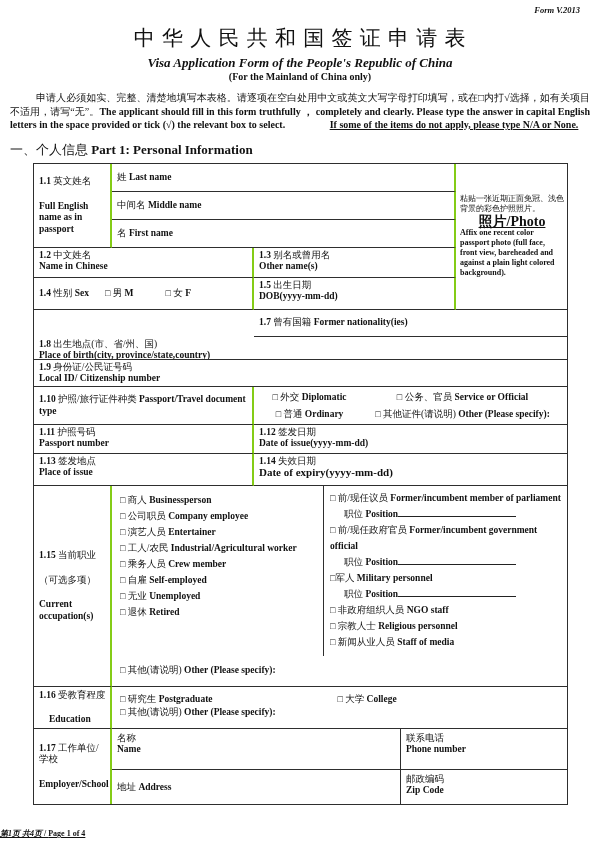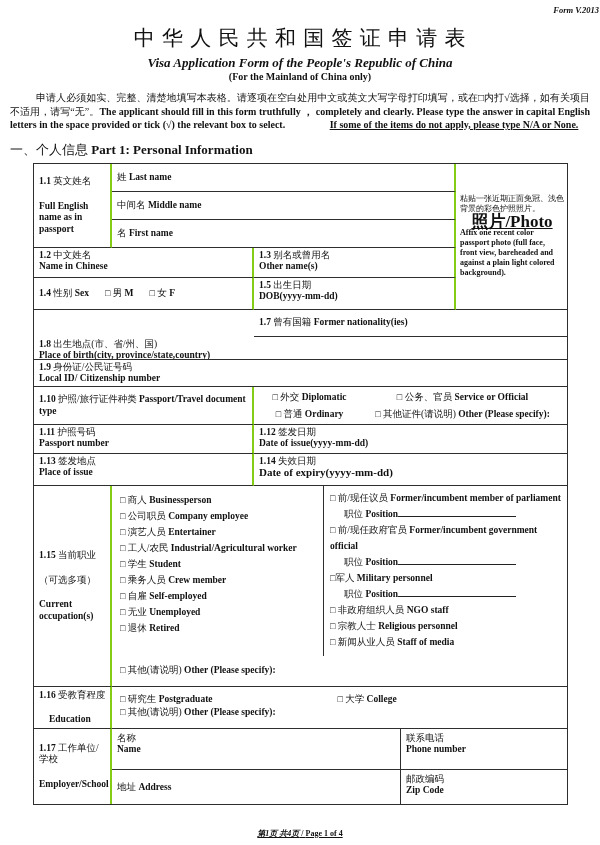--- a/index.html
+++ b/index.html
@@ -2,21 +2,21 @@
 <html><head>
 <meta charset="utf-8">
 <style>
   * { margin:0; padding:0; box-sizing:border-box; }
   html,body { background:#888; }
   .page {
     position:relative; width:600px; height:845px; background:#ffffff;
     font-family:"Liberation Serif","DejaVu Serif",serif;
     color:#111; overflow:hidden;
   }
-  .form-code { position:absolute; top:5px; right:1px; font-size:8.5px; font-weight:bold; font-style:italic; }
+  .form-code { position:absolute; top:5px; right:20px; font-size:8.5px; font-weight:bold; font-style:italic; }
   .title-cn { margin-top:24px; text-align:center; font-size:21px; letter-spacing:1px; }
   .title-en { margin-top:3px; text-align:center; font-size:13px; font-weight:bold; font-style:italic; }
   .region-note { text-align:center; font-size:10px; font-weight:bold; }
   .instructions { margin:9px 10px 0 10px; font-size:10px; line-height:13.5px; text-align:justify; text-indent:26px; }
   .instructions .en { font-weight:bold; }
   .instructions .en-u { font-weight:bold; text-decoration:underline;margin-left:42px; }
   .section-heading { margin:9px 0 4px 10px; font-size:13px; }
   .section-heading .en { font-weight:bold; }
 
   .form-table {
@@ -29,46 +29,46 @@
   }
   .cell { padding:2px 4px 1px 5px; overflow:hidden; }
   .br { border-right:2px solid #84cc16; }
   .bb { border-bottom:1px solid #2e2e2e; }
   .vc { display:flex; flex-direction:column; justify-content:center;gap:13px; }
   .hc { display:flex; align-items:center; }
   b, .en { font-weight:bold; }
   .cb { font-size:9px; }
 
   .photo-cell { padding:4px 4px; display:flex; flex-direction:column; justify-content:center; font-size:8px; line-height:10.5px; }
-  .photo-title { text-align:center; font-size:17px; font-weight:bold; text-decoration:underline; margin:2px 0 1px 0; }
+  .photo-title { text-align:center; font-size:14px; font-weight:bold; text-decoration:underline; margin:2px 0 1px 0; }
   .photo-en { font-weight:bold; font-size:8px; line-height:10px; }
 
   .opt { white-space:nowrap; }
   .doc-opts { padding:5px 0 0 8px; display:grid; grid-template-columns:95px auto; grid-auto-rows:17px;text-align:center; }
   .sex-opts { display:flex; align-items:center; }
-  .sex-opts .o1 { margin-left:16px; } .sex-opts .o2 { margin-left:16px; }
+  .sex-opts .o1 { margin-left:16px; } .sex-opts .o2 { margin-left:32px; }
 
   .occ-body { padding:0; display:flex; flex-direction:column; }
   .occ-top { height:170px; display:flex; }
   .occ-left { width:211px; padding:6px 0 0 8px; }
   .occ-left .opt { line-height:16px; }
   .occ-right { flex:1; border-left:1px solid #2e2e2e; padding:4px 2px 0 6px; line-height:16px; }
   .occ-other { flex:1; display:flex; align-items:center; padding-left:8px; }
   .pos-line { display:block; padding-left:14px; }
   .uline { display:inline-block; width:118px; border-bottom:1px solid #222; height:9px; }
 
   .edu-opts { padding:6px 0 0 8px; line-height:13.5px; }
   .edu-opts .o1 { display:inline-block; width:215px; }
 
   .split-cell { padding:0; display:flex; }
   .split-l { width:289px; border-right:1px solid #2e2e2e; padding:4px 4px 1px 5px; }
   .split-r { flex:1; padding:4px 4px 1px 5px; }
 
   .expiry-en { font-size:11px; }
-  .footer { position:absolute; left:0; bottom:6px; width:100%; text-align:center; font-size:8px; font-weight:bold; text-decoration:underline; }
+  .footer { position:absolute; left:0; bottom:6px; width:100%; font-size:8px; font-weight:bold; text-decoration:underline; }
   .footer .cn { font-style:italic; }
 </style>
 </head>
 <body>
 
 <div class="page">
 
   <div class="form-code">Form V.2013</div>
 
   <div class="title-cn">中 华 人 民 共 和 国 签 证 申 请 表</div>
@@ -173,21 +173,20 @@
       <div>（可选多项）</div>
       <div class="en">Current occupation(s)</div>
     </div>
     <div class="occ-body bb" style="grid-area:12/2/13/6">
       <div class="occ-top">
         <div class="occ-left">
           <div class="opt"><span class="cb">□</span> <span>商人</span> <b>Businessperson</b></div>
           <div class="opt"><span class="cb">□</span> <span>公司职员</span> <b>Company employee</b></div>
           <div class="opt"><span class="cb">□</span> <span>演艺人员</span> <b>Entertainer</b></div>
           <div class="opt"><span class="cb">□</span> <span>工人/农民</span> <b>Industrial/Agricultural worker</b></div>
-          <div class="opt"><span class="cb">□</span> <span>学生</span> <b>Student</b></div>
           <div class="opt"><span class="cb">□</span> <span>乘务人员</span> <b>Crew member</b></div>
           <div class="opt"><span class="cb">□</span> <span>自雇</span> <b>Self-employed</b></div>
           <div class="opt"><span class="cb">□</span> <span>无业</span> <b>Unemployed</b></div>
           <div class="opt"><span class="cb">□</span> <span>退休</span> <b>Retired</b></div>
         </div>
         <div class="occ-right">
           <div><span class="cb">□</span> <span>前/现任议员</span> <b>Former/incumbent member of parliament</b></div>
           <span class="pos-line"><span>职位</span> <b>Position</b><span class="uline"></span></span>
           <div><span class="cb">□</span> <span>前/现任政府官员</span> <b>Former/incumbent government official</b></div>
           <span class="pos-line"><span>职位</span> <b>Position</b><span class="uline"></span></span>

